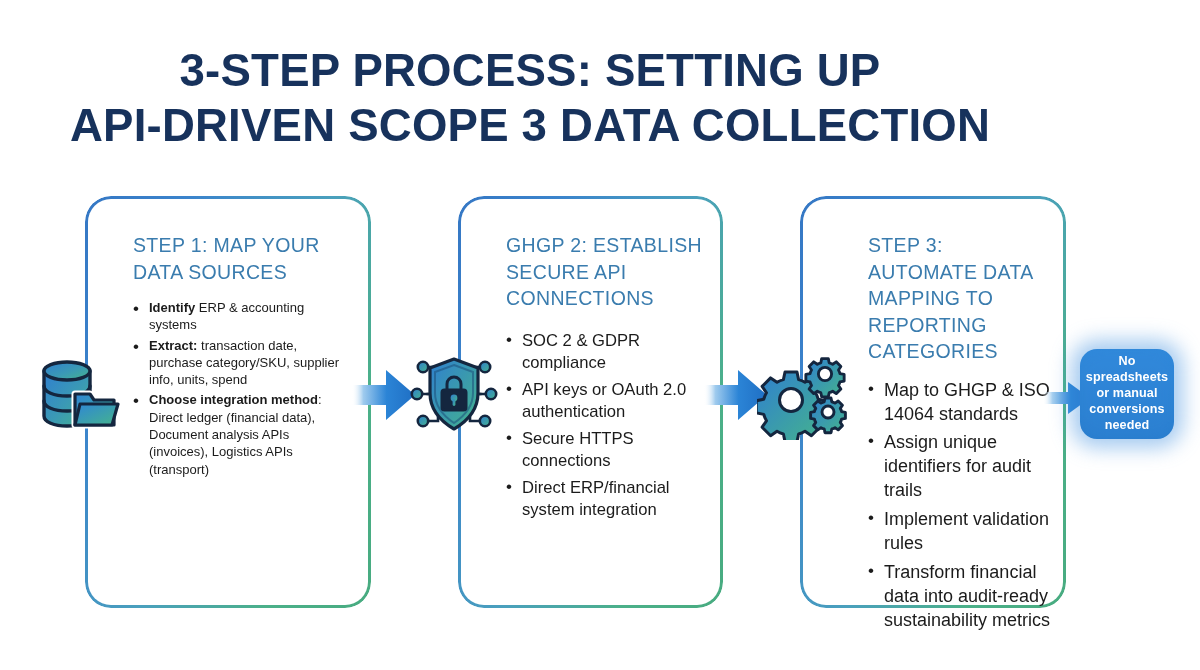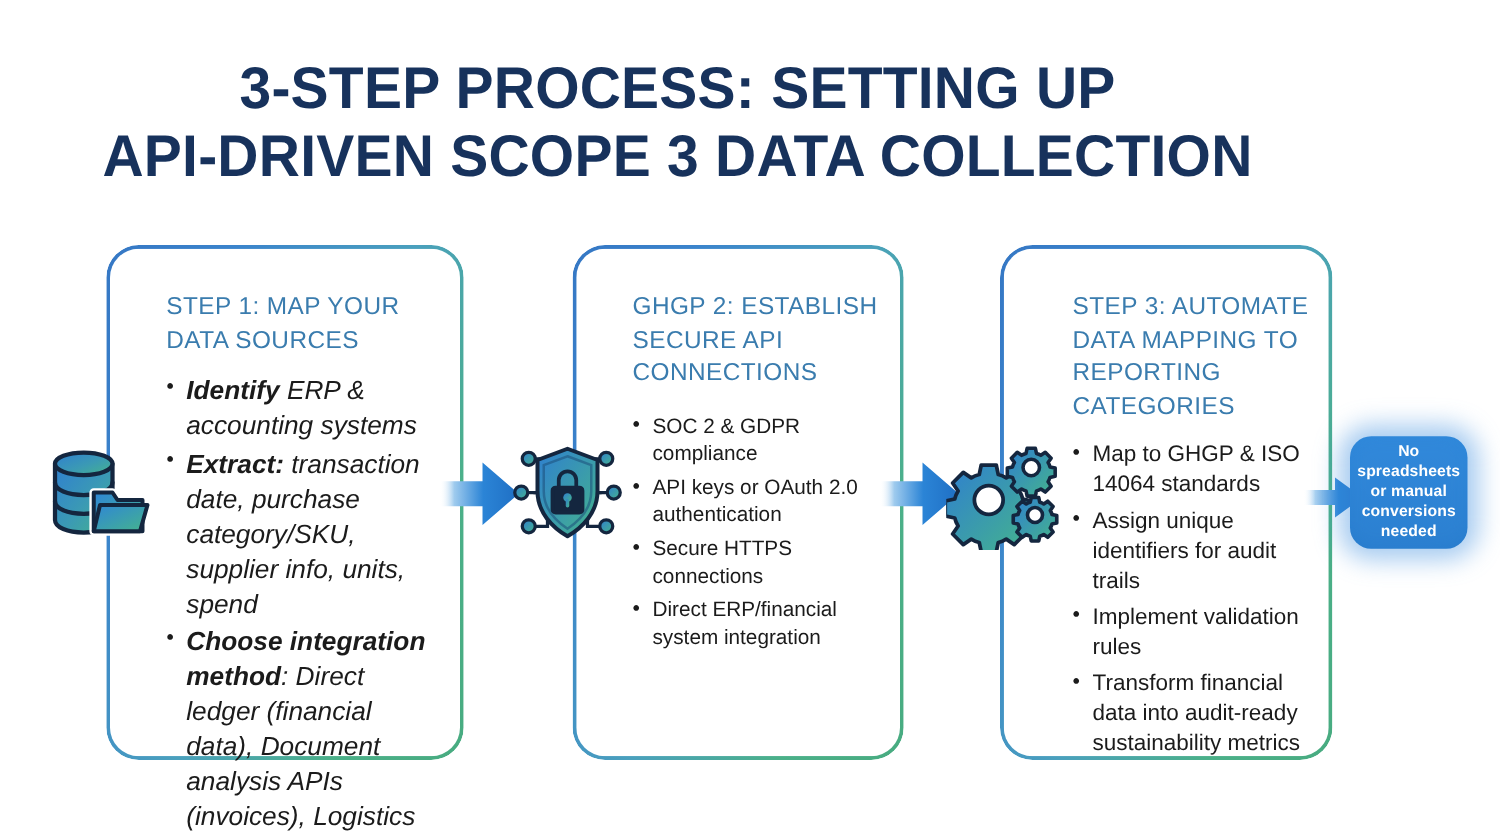--- a/index.html
+++ b/index.html
@@ -12,21 +12,21 @@
     height: 670px;
     position: relative;
     overflow: hidden;
     font-family: "Liberation Sans", sans-serif;
     -webkit-font-smoothing: antialiased;
   }
 
   
   #title-block {
     position: absolute;
-    left: 12px;
+    left: 0;
     top: 46px;
     width: 1060px;
     text-align: center;
     line-height: 1.02;
   }
   .title-line {
     display: block;
     font-family: "Liberation Sans", sans-serif;
     font-weight: bold;
     font-size: 47px;
@@ -77,21 +77,21 @@
   #card-2 { left: 458px; width: 265px; }
   #card-3 { left: 800px; width: 266px; }
 
   .card-inner {
     position: absolute;
     left: 0; top: 0; right: 0; bottom: 0;
     padding: 36px 24px 14px 48px;
     box-sizing: border-box;
   }
   #card-2 .card-inner { padding-left: 48px; padding-right: 16px; }
-  #card-3 .card-inner { padding-left: 58px; padding-right: 12px; }
+  #card-3 .card-inner { padding-left: 58px; padding-right: 12px; margin-left: 10px; }
 
   .card-heading {
     color: #3a7cae;
     font-size: 19.5px;
     font-weight: normal;
     letter-spacing: 0.35px;
     line-height: 1.36;
     margin: 0 0 14px 0;
     text-transform: none;
   }
@@ -115,21 +115,21 @@
   ul.bullets li::before {
     content: "\2022";
     position: absolute;
     left: 0;
     top: -1px;
     color: #1b1b1b;
     font-size: 17px;
     line-height: 1.33;
   }
   ul.bullets li b { font-weight: bold; }
-  #card-1 ul.bullets li { font-size: 21px; font-style: italic; }
+  #card-1 ul.bullets li { font-size: 13px; }
   #card-2 ul.bullets li { font-size: 16.6px; margin-bottom: 5px; }
   #card-3 ul.bullets li { font-size: 18px; margin-bottom: 5px; }
 
   
   .icon-wrap {
     position: absolute;
     z-index: 5;
   }
   #icon-database { left: 34px;  top: 350px; width: 90px; height: 90px; }
   #icon-shield   { left: 408px; top: 348px; width: 92px; height: 92px; }

